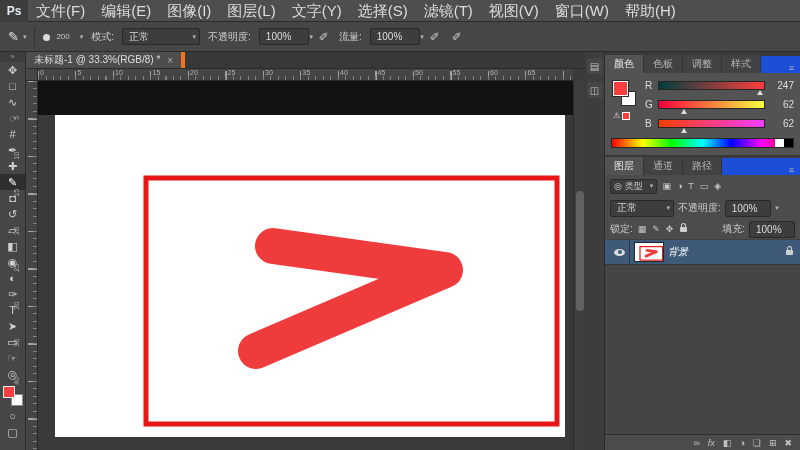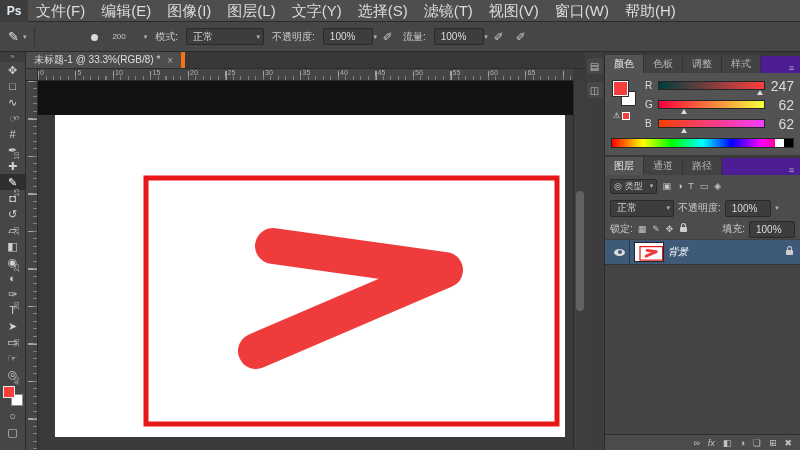--- a/index.html
+++ b/index.html
@@ -20,21 +20,21 @@
     gap:8px; padding:0 8px; }
   .ob-sep { width:1px; height:20px; background:#333; }
   .obicon { color:#c9c9c9; font-size:12px; padding:0 2px; }
   .lbl { color:#cccccc; font-size:10px; white-space:nowrap;text-align:right; }
   .select { display:inline-flex; align-items:center; justify-content:space-between;
     background:#3d3d3d; border:1px solid #292929; border-radius:2px; color:#dddddd;
     font-size:10px; height:17px; padding:0 3px 0 6px;gap:14px; }
   .w70{width:78px} .w48{width:50px} .w64{width:64px} .w46{width:46px}
   .caret { font-size:7px; color:#b5b5b5; margin-left:4px; }
   .ob-tool { display:flex; align-items:center; color:#e0e0e0; font-size:13px; }
-  .ob-brushpreset { display:flex; align-items:flex-end; gap:14px;margin-left:48px; }
+  .ob-brushpreset { display:flex; align-items:flex-end; gap:6px; }
   .brush-dot { width:7px; height:7px; border-radius:50%; background:#d9d9d9; display:inline-block; }
   .bsize { color:#c9c9c9; font-size:8px; }
 
   
   #toolbar { position:absolute; left:0; top:52px; width:26px; height:398px;
     background:#464646; border-right:1px solid #2b2b2b; display:flex; flex-direction:column; }
   .tools-header { height:10px; color:#9a9a9a; font-size:8px; text-align:center; line-height:9px;
     background:#3d3d3d; }
   .tool { height:16px; display:flex; align-items:center; justify-content:center;
     color:#cfcfcf; font-size:11px; cursor:default; }
@@ -83,21 +83,21 @@
 
   
   #rightcol { position:absolute; left:585px; top:52px; width:215px; height:398px;
     display:flex; background:#393939; }
   #dockstrip { width:20px; background:#3d3d3d; border-right:1px solid #2b2b2b;
     display:flex; flex-direction:column; align-items:center; padding-top:6px; gap:8px; }
   .dockbtn { width:16px; height:16px; color:#c2c2c2; font-size:10px; display:flex;
     align-items:center; justify-content:center; background:#474747; border-radius:2px; }
   #panels { flex:1; display:flex; flex-direction:column; gap:3px; padding-top:4px; }
 
-  .ptabbar { height:17px; background:#4c1d95; display:flex; align-items:flex-end; }
+  .ptabbar { height:17px; background:#1d4ed8; display:flex; align-items:flex-end; }
   .ptab { padding:2px 9px 2px; font-size:10px; color:#b9b9b9; background:#424242;
     border-right:1px solid #333; }
   .ptab.active { background:#535353; color:#eaeaea; }
   .pmenu { margin-left:auto; color:#b5b5b5; font-size:9px; padding:0 6px; }
 
   #colorpanel { background:#535353; }
   #colorbody { padding:6px 6px 7px; }
   #colortop { display:flex; }
   #cswatches { width:34px; position:relative; height:44px; }
   #cswatches .bgsw { position:absolute; left:10px; top:12px; width:15px; height:15px;
@@ -111,21 +111,21 @@
   .chrow { display:flex; align-items:center; height:13px; }
   .chlabel { width:11px; color:#dddddd; font-size:10px; }
   .track { position:relative; flex:1; height:9px; border:1px solid #262626; margin:0 5px 0 2px; }
   .track.r { background:linear-gradient(to right,#003e3e,#ff3e3e); }
   .track.g { background:linear-gradient(to right,#f7003e,#f7ff3e); }
   .track.b { background:linear-gradient(to right,#f73e00,#f73eff); }
   .marker { position:absolute; bottom:-6px; transform:translateX(-50%); width:0; height:0;
     border-left:3px solid transparent; border-right:3px solid transparent;
     border-bottom:5px solid #dcdcdc; }
   .marker.mr { left:96%; } .marker.mg { left:24%; } .marker.mb { left:24%; }
-  .chval { width:24px; text-align:right; color:#dddddd; font-size:14px; }
+  .chval { width:24px; text-align:right; color:#dddddd; font-size:10px; }
   #spectrum { height:10px; margin-top:8px; border:1px solid #262626; position:relative;
     background:linear-gradient(to right,#ff0000,#ffff00 17%,#00ff00 33%,#00ffff 50%,#0000ff 66%,#ff00ff 83%,#ff0000); }
   #spectrum .spw { position:absolute; right:9px; top:0; bottom:0; width:9px; background:#ffffff; }
   #spectrum .spb { position:absolute; right:0; top:0; bottom:0; width:9px; background:#000000; }
 
   #layerspanel { flex:1; background:#4c4c4c; display:flex; flex-direction:column; }
   .lrow { display:flex; align-items:center; padding:0 5px; gap:4px; }
   #filterrow { height:22px; }
   .minisel { display:inline-flex; align-items:center; background:#3d3d3d;
     border:1px solid #292929; border-radius:2px; color:#cfcfcf; font-size:9px;

